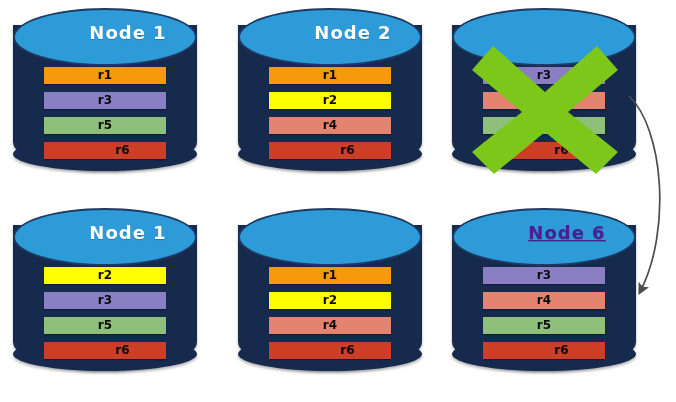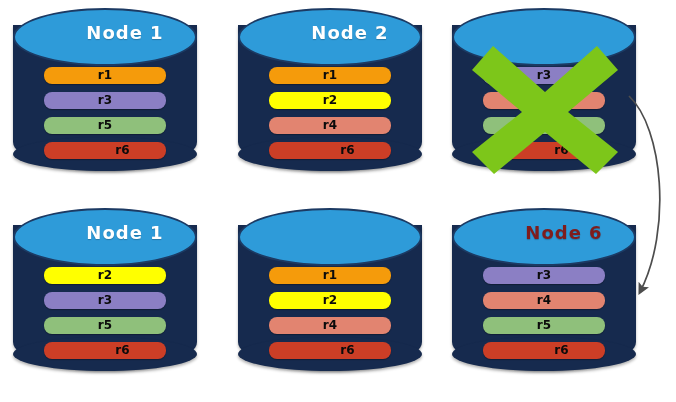--- a/index.html
+++ b/index.html
@@ -63,43 +63,44 @@
     background: #2e9bd9;
     border: 2px solid #1c3a63;
     box-sizing: border-box;
     z-index: 3;
   }
 
   .node-title {
     position: absolute;
     left: 0;
     top: 14px;
-    width: 224px;
+    width: 184px;
     text-align: center;
     color: #ffffff;
     font-size: 18px;
     font-weight: bold;
     letter-spacing: 1px;
     z-index: 4;
     text-shadow: 0 1px 1px rgba(0,0,0,0.22);
     pointer-events: none;
+    padding-left: 23px;
   }
 
   .records {
     position: absolute;
     left: 31px;
     top: 59px;
     width: 122px;
     z-index: 5;
   }
 
   .rec {
     height: 17px;
     margin-bottom: 8px;
-    border-radius: 8px;
+    border-radius: 0;
     color: #0b0b0b;
     font-size: 12px;
     font-weight: bold;
     line-height: 17px;
     text-align: center;
     box-shadow: 0 1px 1px rgba(0,0,0,0.30);
   }
   .rec:last-child { margin-bottom: 0; padding-left: 35px; }
 
   
@@ -180,21 +181,21 @@
       <div class="records">
         <div class="rec" style="background: rgb(245, 155, 11); color: rgb(11, 11, 11);">r1</div>
         <div class="rec" style="background: rgb(255, 255, 0); color: rgb(11, 11, 11);">r2</div>
         <div class="rec" style="background: rgb(226, 132, 112); color: rgb(11, 11, 11);">r4</div>
         <div class="rec" style="background: rgb(204, 62, 38); color: rgb(11, 11, 11);">r6</div>
       </div>
     </div>
     <div class="node" style="left: 452px; top: 208px;">
       <div class="cyl-body" style="background: rgb(22, 42, 78);"></div>
       <div class="cyl-top" style="background: rgb(46, 155, 217); border-color: rgb(28, 58, 99);"></div>
-      <div class="node-title" style="color: #7f1d1d;">Node 6</div>
+      <div class="node-title" style="color: #4c1d95; text-decoration: underline;">Node 6</div>
       <div class="records">
         <div class="rec" style="background: rgb(139, 127, 196); color: rgb(11, 11, 11);">r3</div>
         <div class="rec" style="background: rgb(226, 132, 112); color: rgb(11, 11, 11);">r4</div>
         <div class="rec" style="background: rgb(143, 192, 123); color: rgb(11, 11, 11);">r5</div>
         <div class="rec" style="background: rgb(204, 62, 38); color: rgb(11, 11, 11);">r6</div>
       </div>
     </div>
     <svg class="arrow-layer" viewBox="0 0 676 402">
       <defs>
         <marker id="ahead" markerWidth="7" markerHeight="7" refX="5" refY="3.5" orient="auto">

